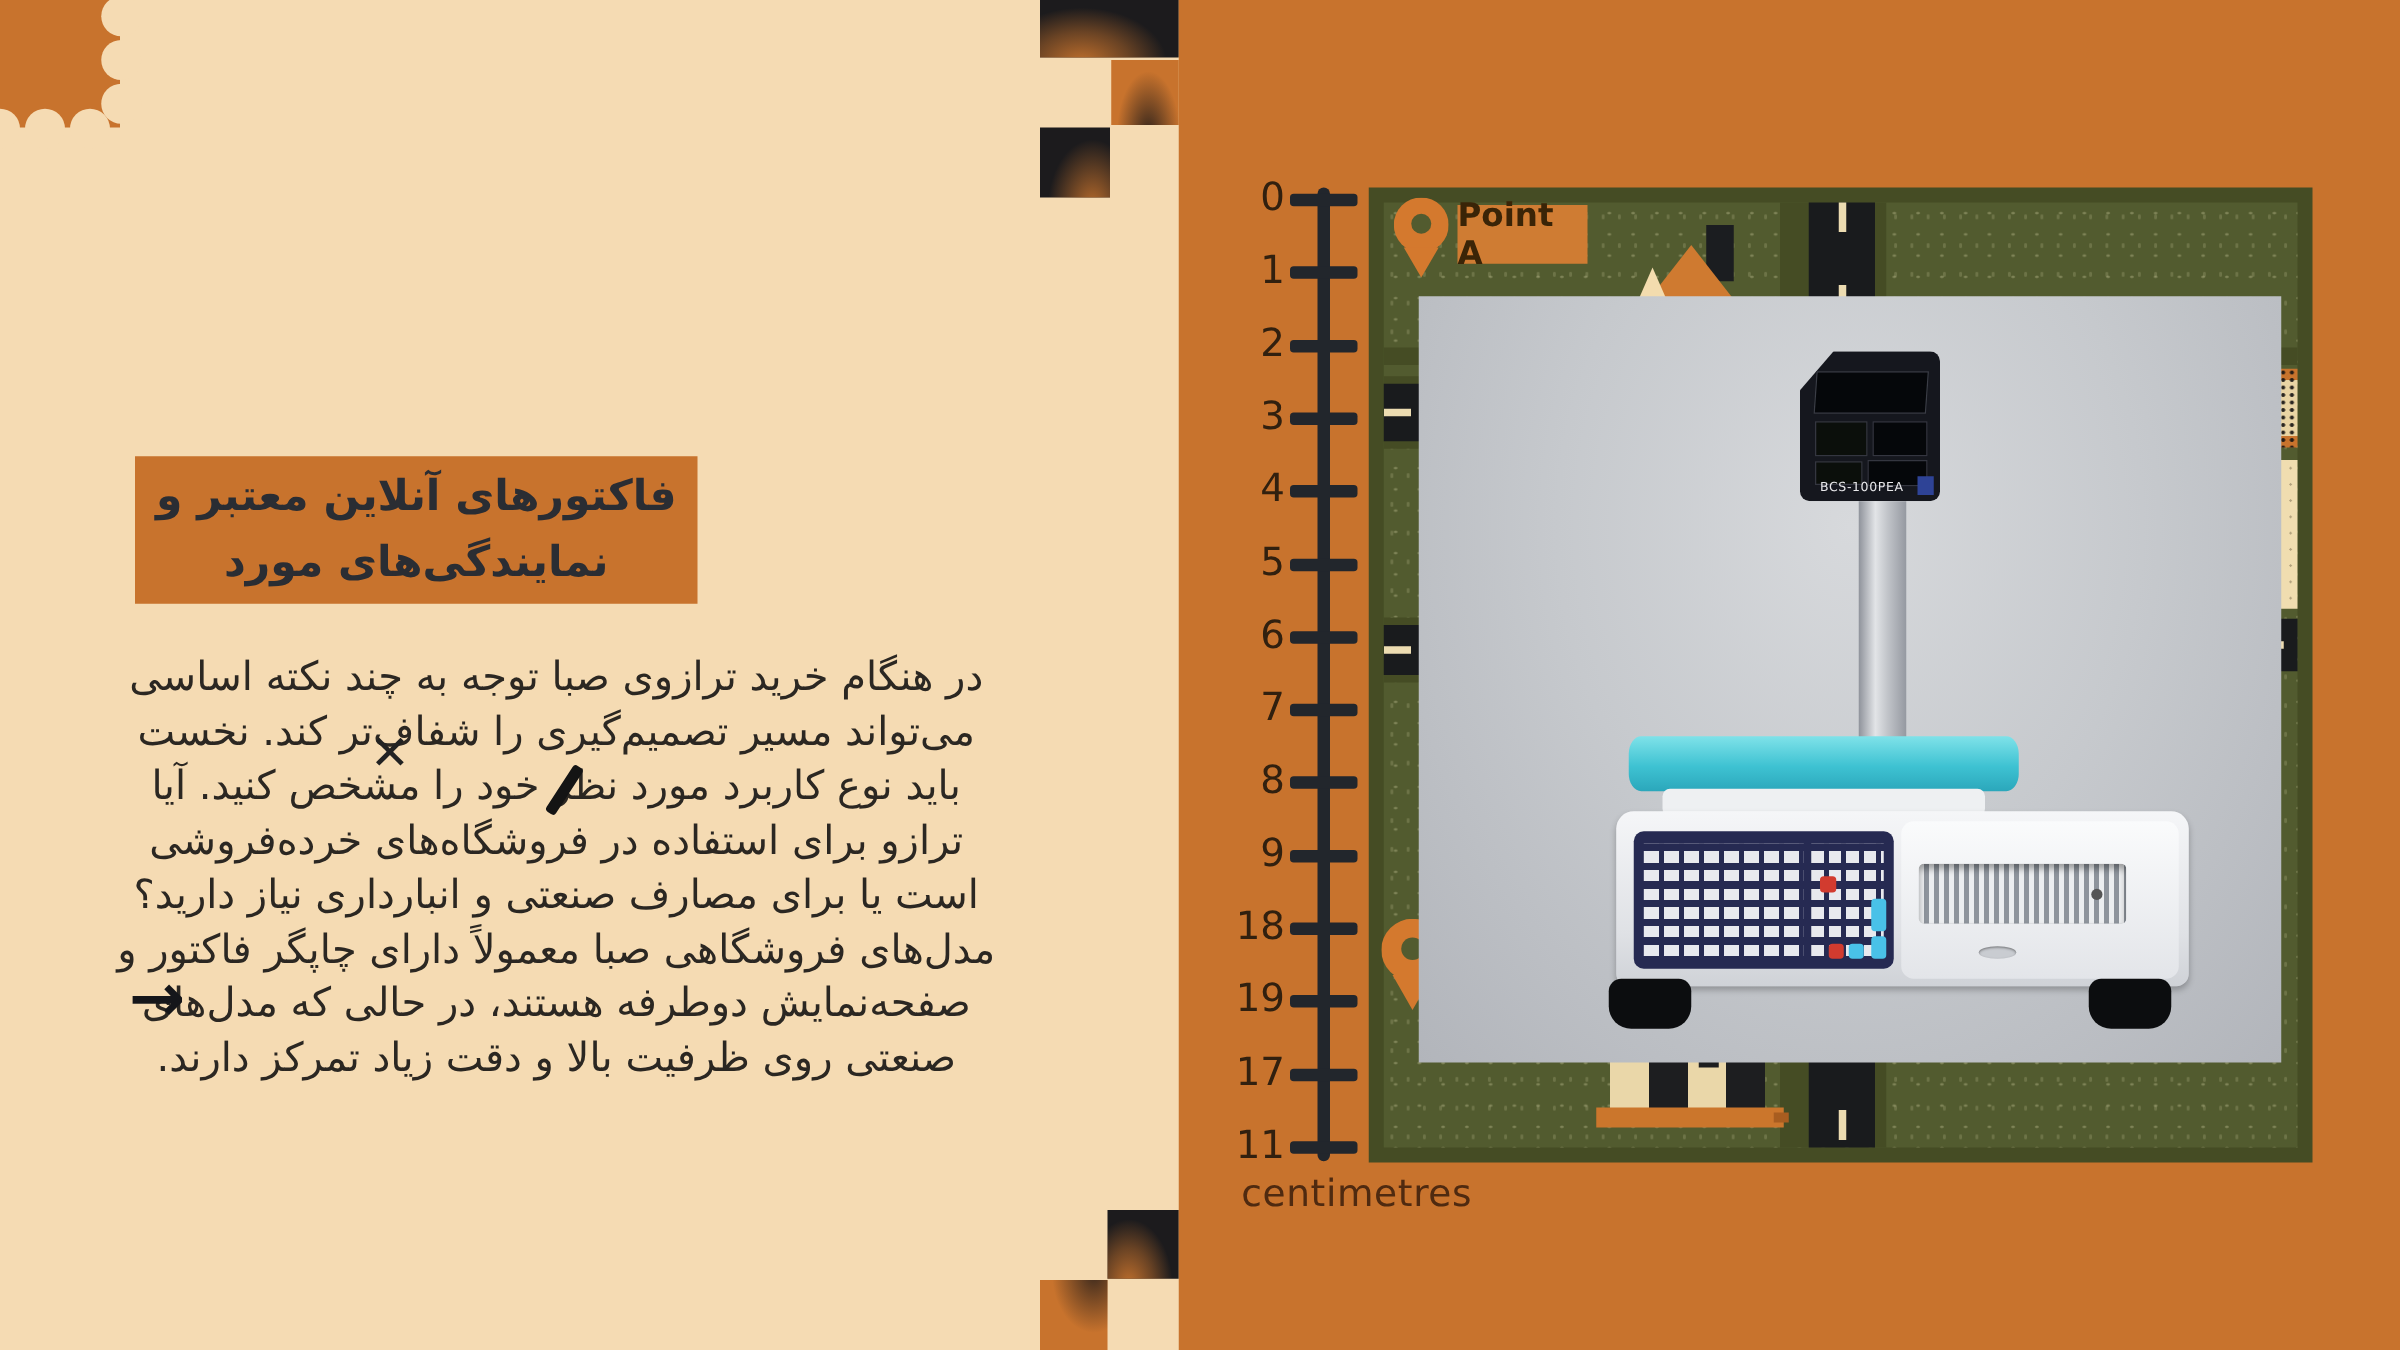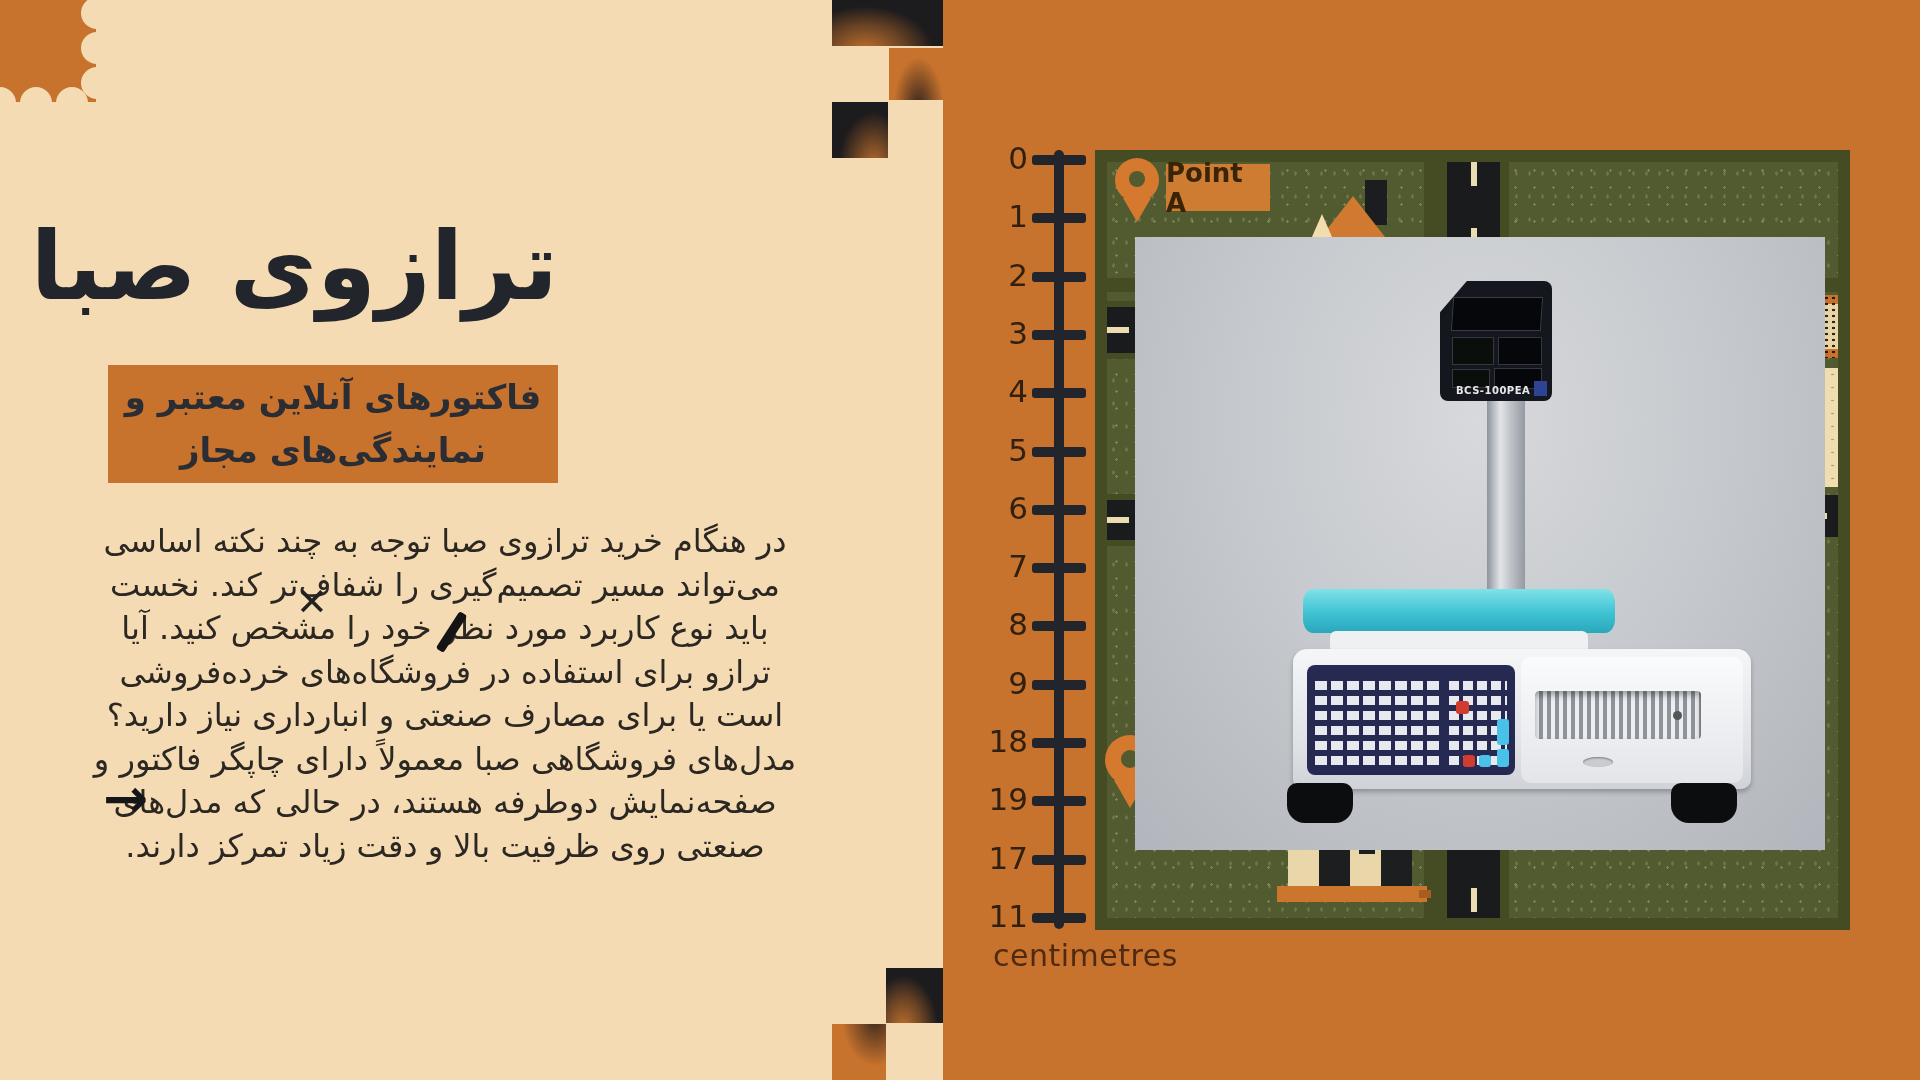--- a/index.html
+++ b/index.html
@@ -88,21 +88,21 @@
   .photo{left:1135px;top:237px;width:690px;height:613px;
      background:radial-gradient(ellipse at 50% 30%, #d7d9dc 0%, #c6c9cd 48%, #b2b5bb 100%);}
   .head{position:absolute;left:305px;top:44px;width:112px;height:120px;background:#15171e;border-radius:8px;
      clip-path:polygon(0 26%, 24% 0, 100% 0, 100% 100%, 0 100%);}
   .head .win-big{position:absolute;left:12px;top:16px;width:88px;height:32px;background:#05070a;
      border:1px solid #3a3d46;transform:skewX(-4deg);}
   .head .w2a{position:absolute;left:12px;top:56px;width:40px;height:26px;background:#0b0f0b;border:1px solid #343640;}
   .head .w2b{position:absolute;left:58px;top:56px;width:42px;height:26px;background:#05070a;border:1px solid #343640;}
   .head .w3a{position:absolute;left:12px;top:88px;width:36px;height:17px;background:#0b0f0b;border:1px solid #343640;}
   .head .w3b{position:absolute;left:54px;top:87px;width:46px;height:19px;background:#05070a;border:1px solid #343640;}
-  .head .model{position:absolute;left:16px;top:104px;font-size:10px;font-weight:700;color:#e8e8ea;letter-spacing:.5px;}
+  .head .model{position:absolute;left:16px;top:104px;font-size:10px;font-weight:400;color:#e8e8ea;letter-spacing:.5px;}
   .head .chip{position:absolute;left:94px;top:100px;width:13px;height:15px;background:#2e4396;}
   .pole{position:absolute;left:352px;top:164px;width:38px;height:194px;
      background:linear-gradient(90deg,#8f939b,#e2e4e7 35%,#c2c5ca 60%,#9599a1);}
   .platter{position:absolute;left:168px;top:352px;width:312px;height:44px;border-radius:10px/14px;
      background:linear-gradient(180deg,#7fe2e9,#3ec2d2 55%,#2ba7bb);}
   .platter-base{position:absolute;left:195px;top:394px;width:258px;height:22px;background:#eef0f2;border-radius:6px;}
   .body-box{position:absolute;left:158px;top:412px;width:458px;height:140px;border-radius:14px 14px 10px 10px;
      background:linear-gradient(180deg,#f5f6f8,#dfe1e5 70%,#cfd2d7);box-shadow:0 3px 5px rgba(0,0,0,.25);}
   .keypad{position:absolute;left:14px;top:16px;width:208px;height:110px;background:#262a52;border-radius:8px;}
   .keys-left{position:absolute;left:8px;top:10px;width:128px;height:90px;
@@ -136,25 +136,24 @@
     <div class="perf" style="left:20px;top:87px"></div>
     <div class="perf" style="left:56px;top:87px"></div>
   </div>
 
   <div class="dec dec-black" style="left:832px;top:0;width:111px;height:46px"></div>
   <div class="dec dec-orange" style="left:889px;top:48px;width:54px;height:52px"></div>
   <div class="dec dec-black2" style="left:832px;top:102px;width:56px;height:56px"></div>
   <div class="dec dec-black" style="left:886px;top:968px;width:57px;height:55px"></div>
   <div class="dec dec-orange2" style="left:832px;top:1024px;width:54px;height:56px"></div>
 
-  <h1 class="abs title txt" style="margin:0">ترازوی صبا</h1>
 
   <div class="abs subtitle">
     <span>فاکتور‌های آنلاین معتبر و</span>
-    <span>نمایندگی‌های مجاز</span>
+    <span>نمایندگی‌های مورد</span>
   </div>
 
   <p class="abs para txt" style="margin:0">در هنگام خرید ترازوی صبا توجه به چند نکته اساسی می‌تواند مسیر تصمیم‌گیری را شفاف‌تر کند. نخست باید نوع کاربرد مورد نظر خود را مشخص کنید. آیا ترازو برای استفاده در فروشگاه‌های خرده‌فروشی است یا برای مصارف صنعتی و انبارداری نیاز دارید؟ مدل‌های فروشگاهی صبا معمولاً دارای چاپگر فاکتور و صفحه‌نمایش دوطرفه هستند، در حالی که مدل‌های صنعتی روی ظرفیت بالا و دقت زیاد تمرکز دارند.</p>
 
   <div class="abs arrow">→</div>
   <div class="abs cursor-x">✕</div>
   <div class="abs pen-mark"></div>
 
   <div class="abs right-panel"></div>
 

